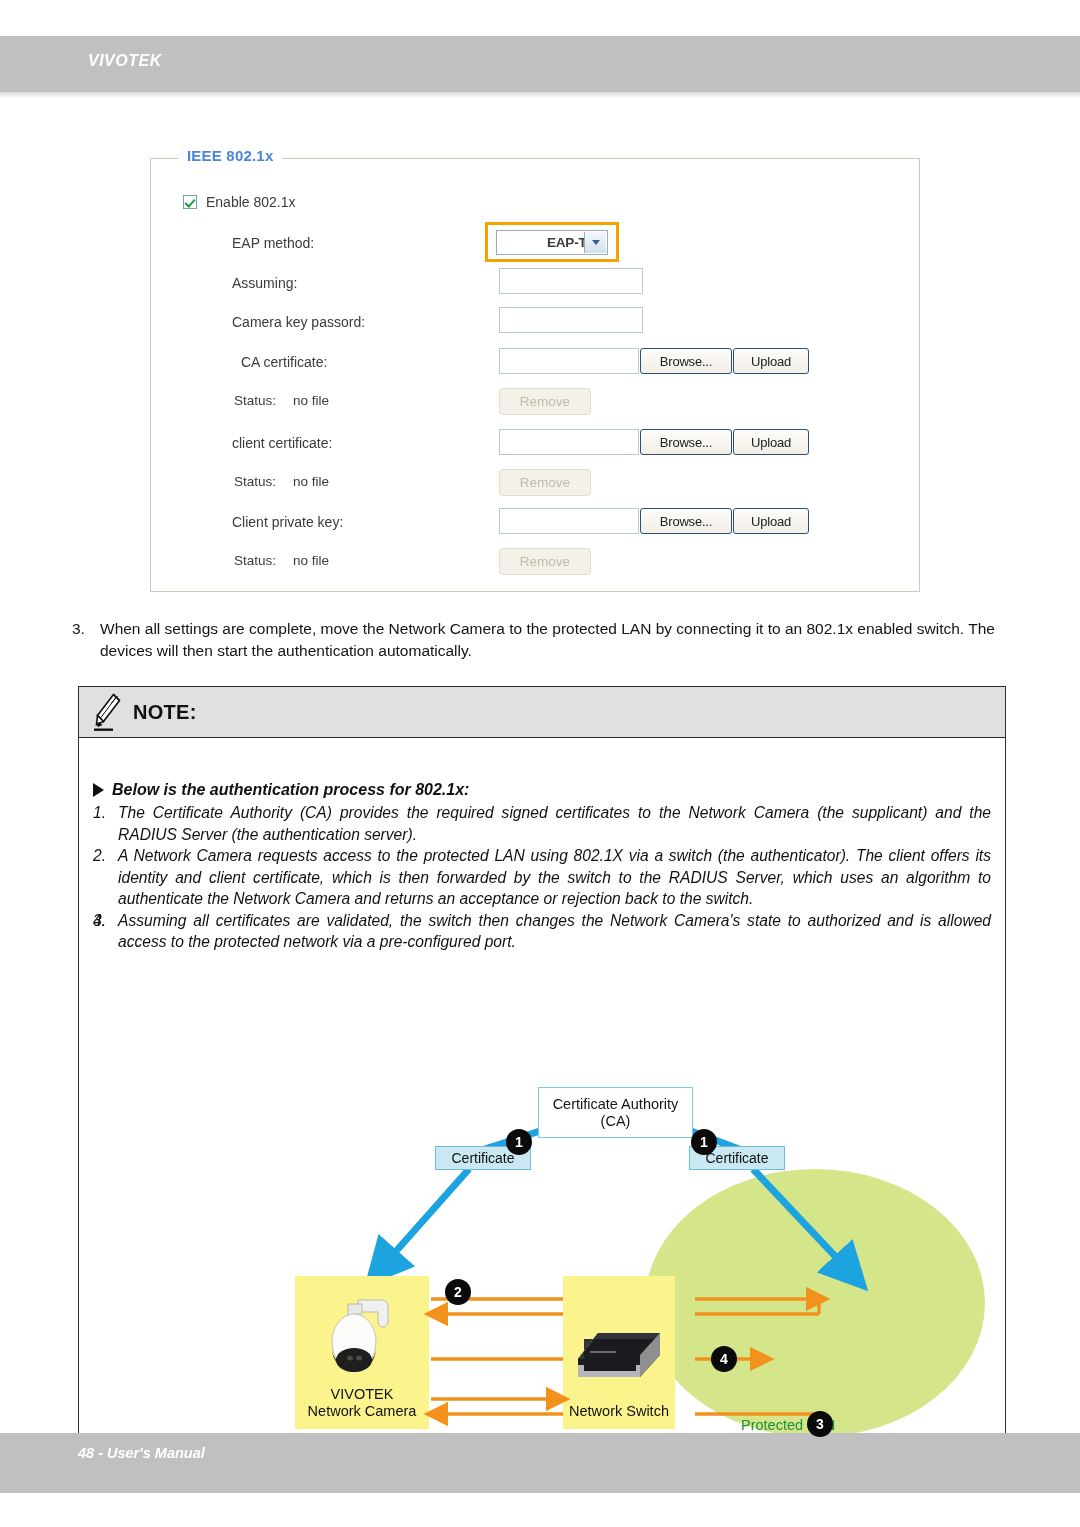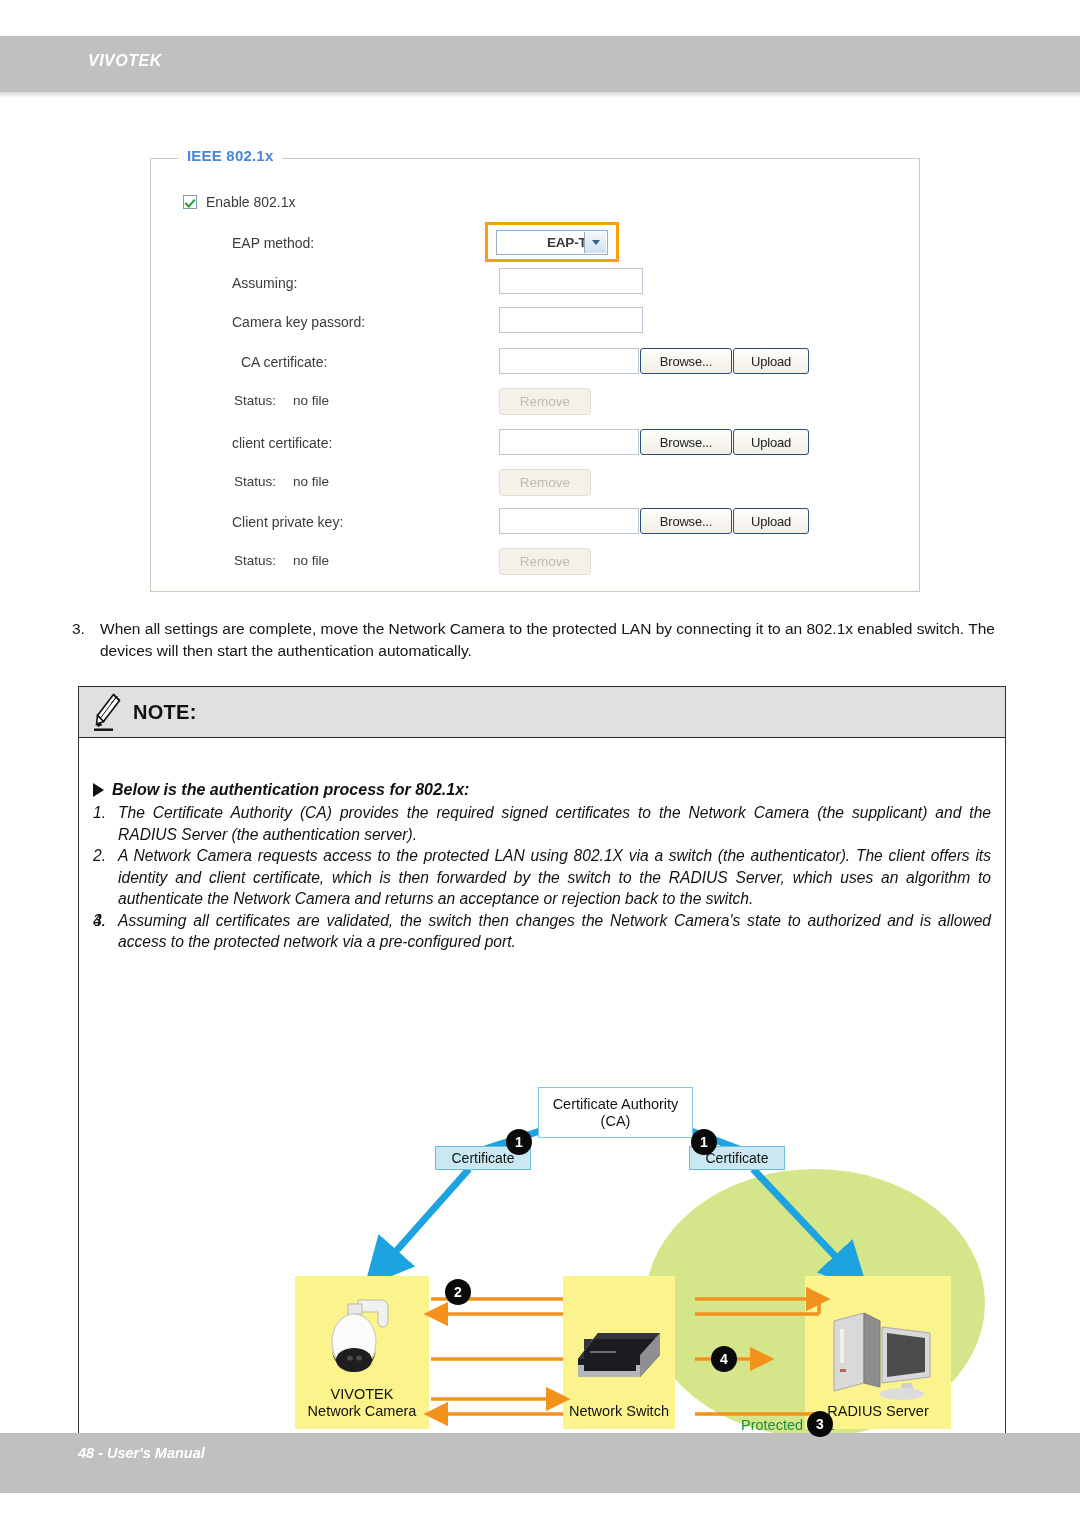--- a/index.html
+++ b/index.html
@@ -528,33 +528,20 @@
           <path d="M14 44 L34 18 L96 18 L96 40 L76 62 L14 62 Z" fill="#1b1b20"></path>
           <path d="M14 44 L34 18 L96 18 L96 24 L20 24 L20 44 Z" fill="#34343c"></path>
           <path d="M14 50 L76 50 L76 62 L14 62 Z" fill="#b6b6b8"></path>
           <path d="M76 40 L96 18 L96 40 L76 62 Z" fill="#8f8f92"></path>
           <path d="M20 46 L72 46 L72 56 L20 56 Z" fill="#1b1b20"></path>
           <rect x="26" y="36" width="26" height="2" fill="#6b6b70"></rect>
         </svg>
         <div class="dg-node-label">Network Switch</div>
       </div>
 
-      <div class="dg-node" style="left:712px; top:189px; width:146px; height:153px;">
-        <svg width="120" height="94" viewBox="0 0 120 94" style="margin-bottom:2px;">
-          <path d="M16 14 L46 6 L46 76 L16 84 Z" fill="#d9d9d9" stroke="#a9a9a9" stroke-width="1"></path>
-          <path d="M46 6 L62 14 L62 80 L46 76 Z" fill="#8e8e8e" stroke="#7a7a7a" stroke-width="1"></path>
-          <rect x="22" y="22" width="4" height="34" fill="#f0f0f0"></rect>
-          <rect x="22" y="62" width="6" height="3" fill="#c06060"></rect>
-          <path d="M64 20 L112 26 L112 70 L64 76 Z" fill="#d9d9d9" stroke="#a9a9a9" stroke-width="1"></path>
-          <path d="M69 26 L107 31 L107 65 L69 70 Z" fill="#4c4c4c"></path>
-          <path d="M84 76 L94 76 L96 86 L82 86 Z" fill="#cfcfcf"></path>
-          <ellipse cx="84" cy="87" rx="22" ry="6" fill="#dcdcdc"></ellipse>
-        </svg>
-        <div class="dg-node-label">RADIUS Server</div>
-      </div>
 
       <svg class="svg-layer svg-top" viewBox="0 0 898 400">
 
         <line x1="338" y1="212" x2="470" y2="212" stroke="#f2921d" stroke-width="3.5"></line>
         <line x1="470" y1="227" x2="344" y2="227" stroke="#f2921d" stroke-width="3.5" marker-end="url(#orhead)"></line>
         <line x1="338" y1="272" x2="470" y2="272" stroke="#f2921d" stroke-width="3.5"></line>
         <line x1="338" y1="312" x2="464" y2="312" stroke="#f2921d" stroke-width="3.5" marker-end="url(#orhead)"></line>
         <line x1="470" y1="327" x2="344" y2="327" stroke="#f2921d" stroke-width="3.5" marker-end="url(#orhead)"></line>
 
         <line x1="602" y1="212" x2="724" y2="212" stroke="#f2921d" stroke-width="3.5" marker-end="url(#orhead)"></line>

